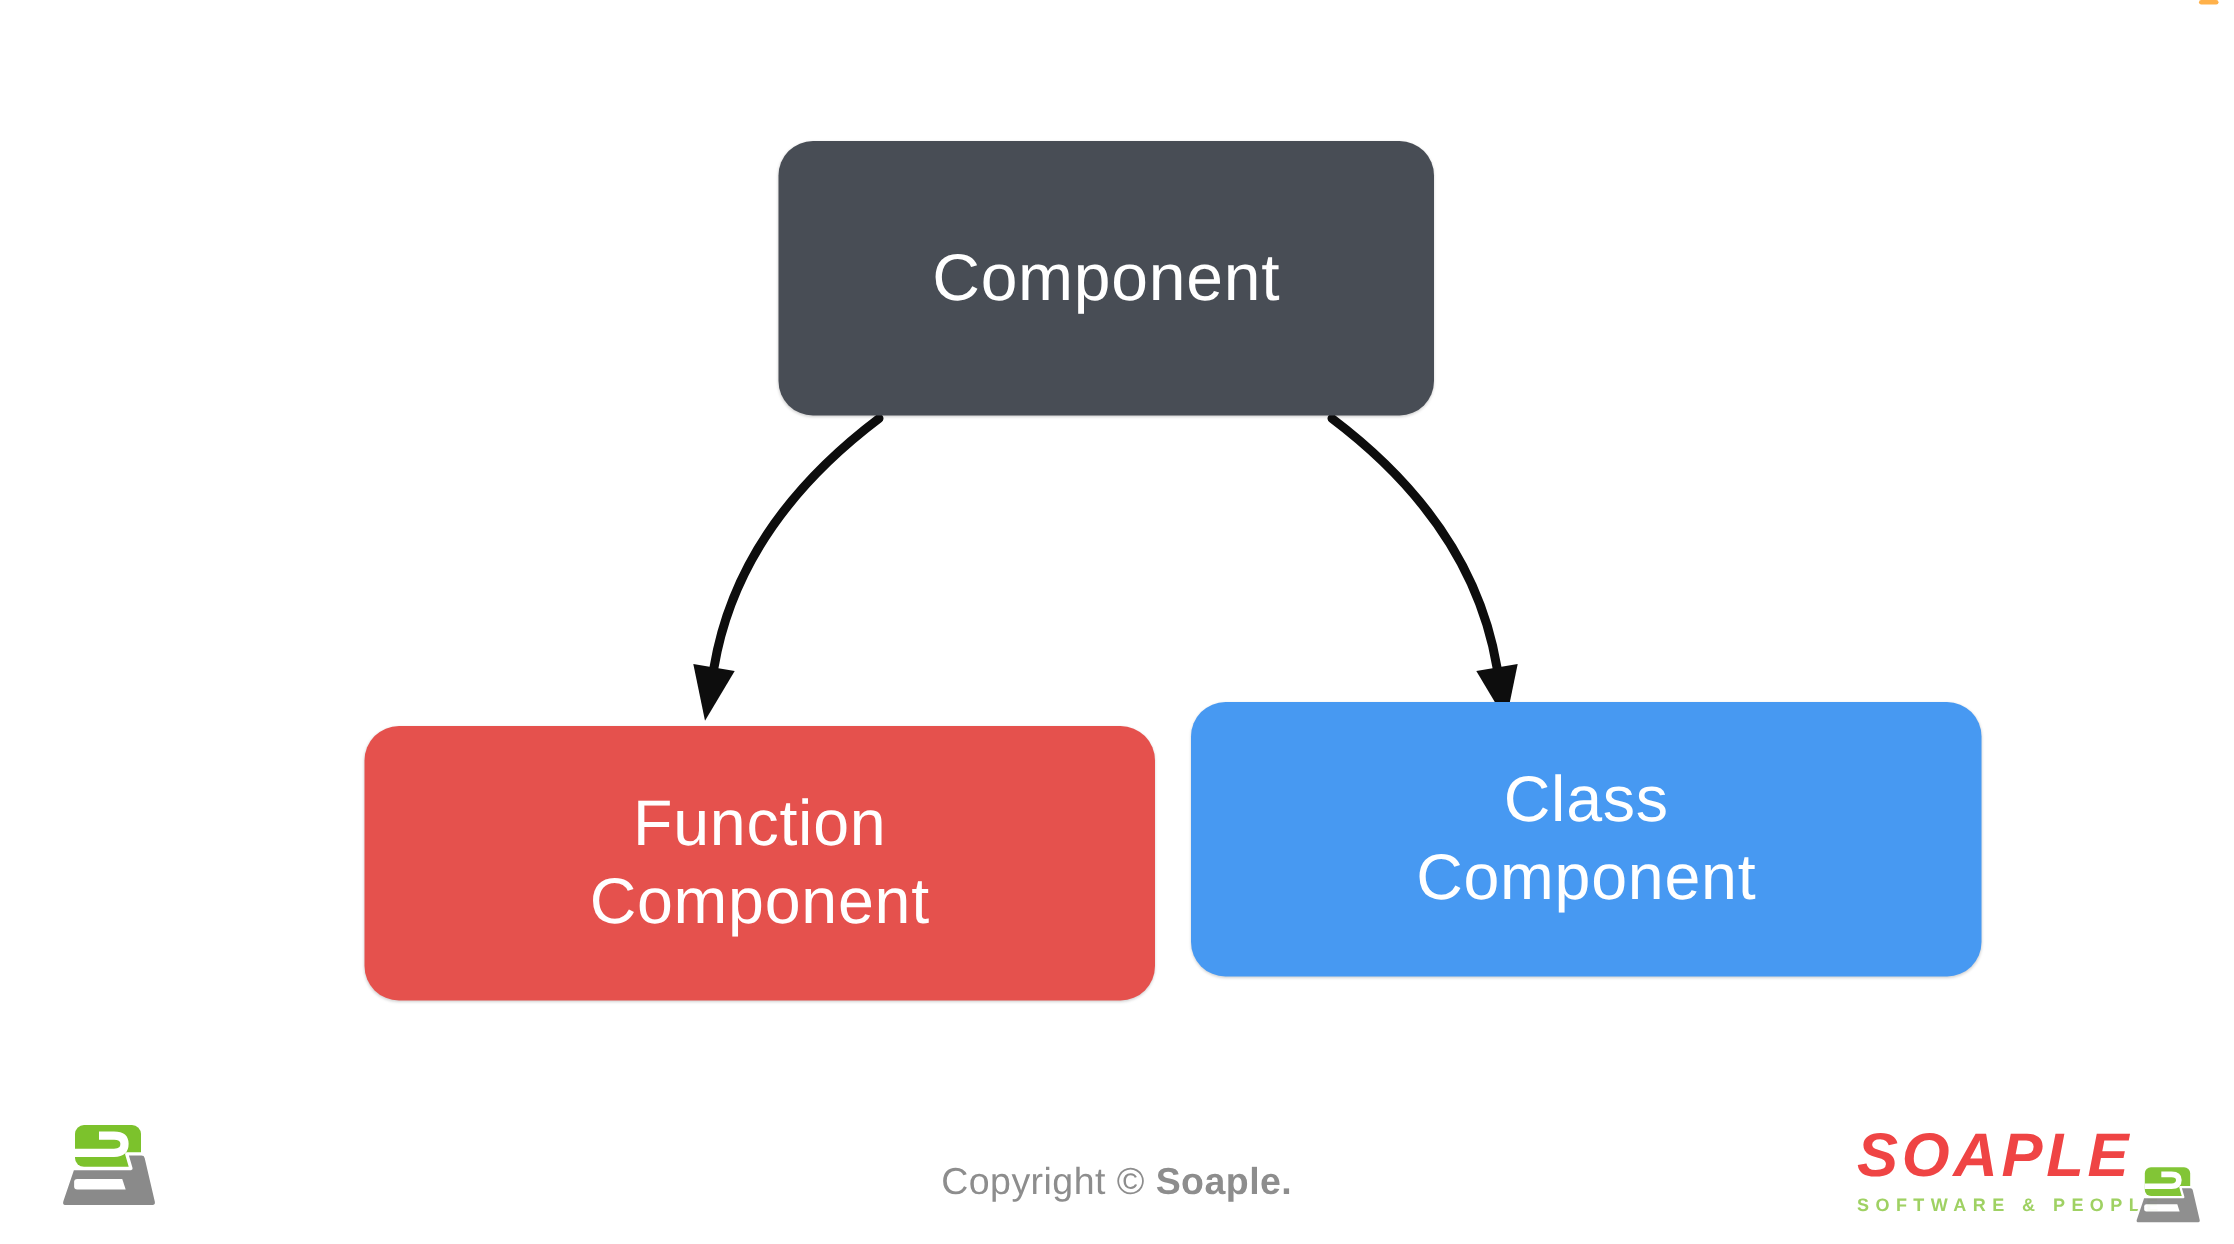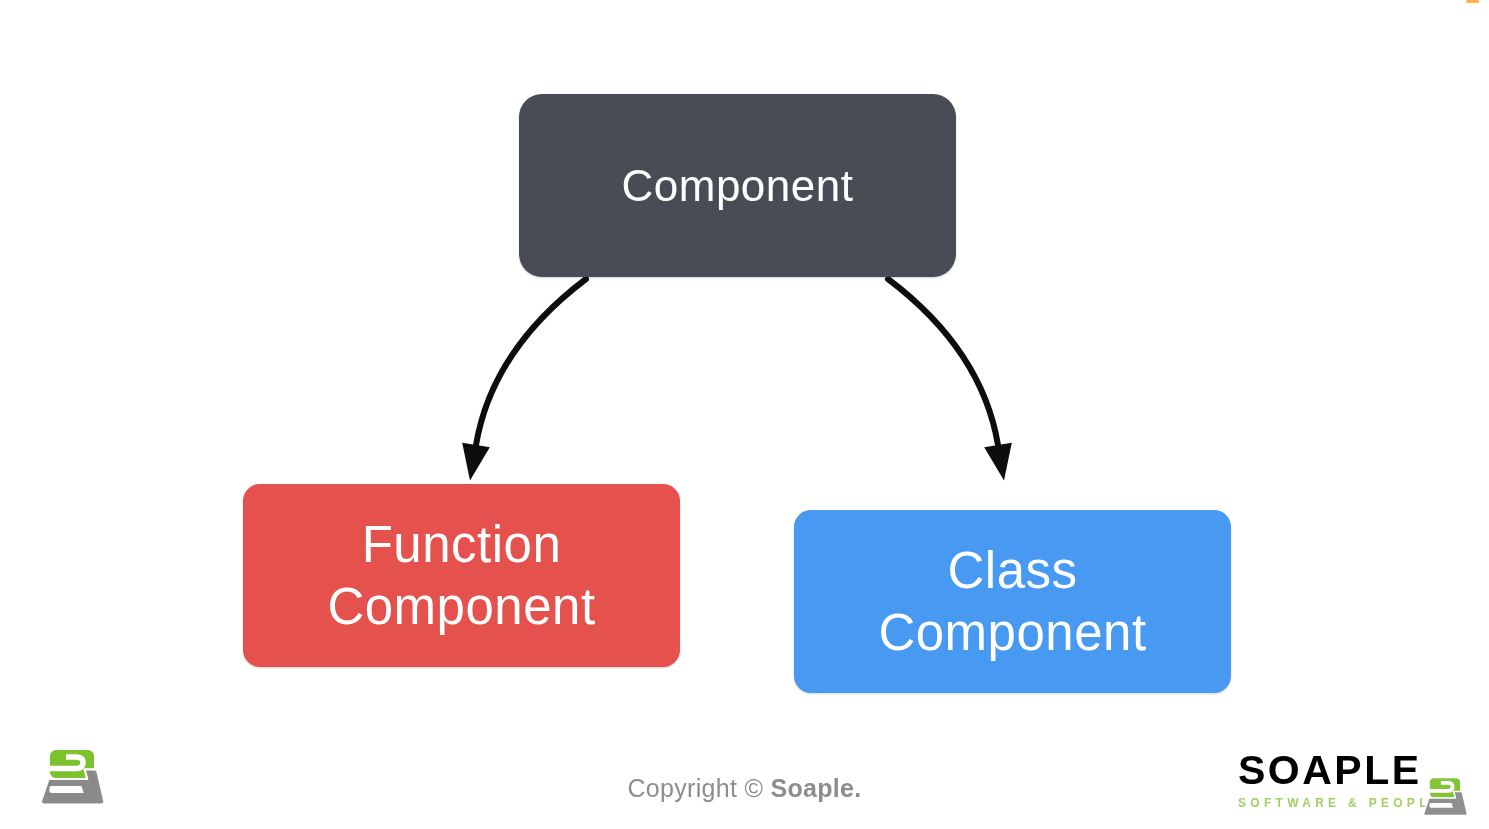--- a/index.html
+++ b/index.html
@@ -6,23 +6,23 @@
   .stage{
     position:relative;width:1489px;height:829px;background:#ffffff;
     overflow:hidden;font-family:"Liberation Sans",sans-serif;
   }
   .node{
     position:absolute;display:flex;flex-direction:column;align-items:center;justify-content:center;
     color:#ffffff;font-weight:400;text-align:center;border-radius:23px;
     box-shadow:0 1px 2px rgba(0,0,0,0.18);
   }
   .node-root{left:519px;top:94px;width:437px;height:183px;font-size:44px;letter-spacing:0.5px;}
-  .node-child{width:437px;height:183px;font-size:51px;line-height:1.2;letter-spacing:0.5px;border-radius:17px;}
+  .node-child{width:527px;height:183px;font-size:43px;line-height:1.2;letter-spacing:0.5px;}
   .node-function{left:243px;top:484px;}
-  .node-class{left:794px;top:510px;}
+  .node-class{left:794px;top:468px;}
   .arrow-layer{position:absolute;left:0;top:0;width:1489px;height:829px;pointer-events:none;}
   .copyright{
     position:absolute;left:0;top:774px;width:100%;text-align:center;
     font-size:25px;letter-spacing:0.3px;
   }
   .copyright .brand{font-weight:700;}
   .logo-bottom-left{position:absolute;left:36px;top:744px;width:72px;height:64px;}
   .brand-block{position:absolute;left:1238px;top:750px;width:251px;height:79px;}
   .wordmark{
     font-size:41px;font-weight:700;letter-spacing:2.5px;line-height:1;
@@ -75,21 +75,21 @@
 
   <svg class="logo-bottom-left" viewBox="0 0 72 64">
     <use href="#soaple-logo"></use>
   </svg>
 
   <div class="copyright" style="color: rgb(141, 141, 141);">
     <span>Copyright © </span><span class="brand">Soaple.</span>
   </div>
 
   <div class="brand-block">
-    <div class="wordmark" style="color: #000000;">SOAPLE</div>
+    <div class="wordmark" style="color: #ef4444; font-style: italic;">SOAPLE</div>
     <div class="tagline" style="color: rgb(159, 209, 99);">SOFTWARE &amp; PEOPLE</div>
     <svg class="logo-wordmark" viewBox="0 0 72 64">
       <use href="#soaple-logo"></use>
     </svg>
   </div>
 
   <div class="corner-speck" style="background: rgb(255, 177, 74);"></div>
 
 </div>
 

